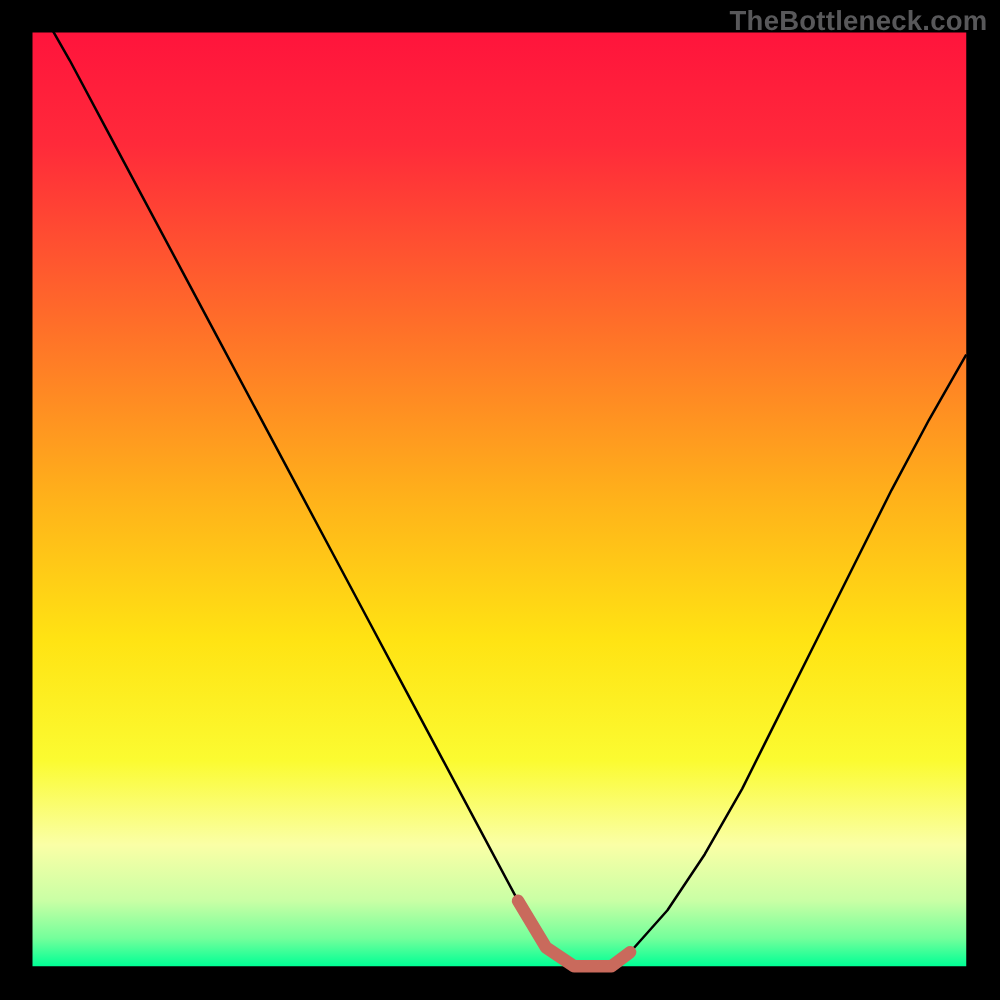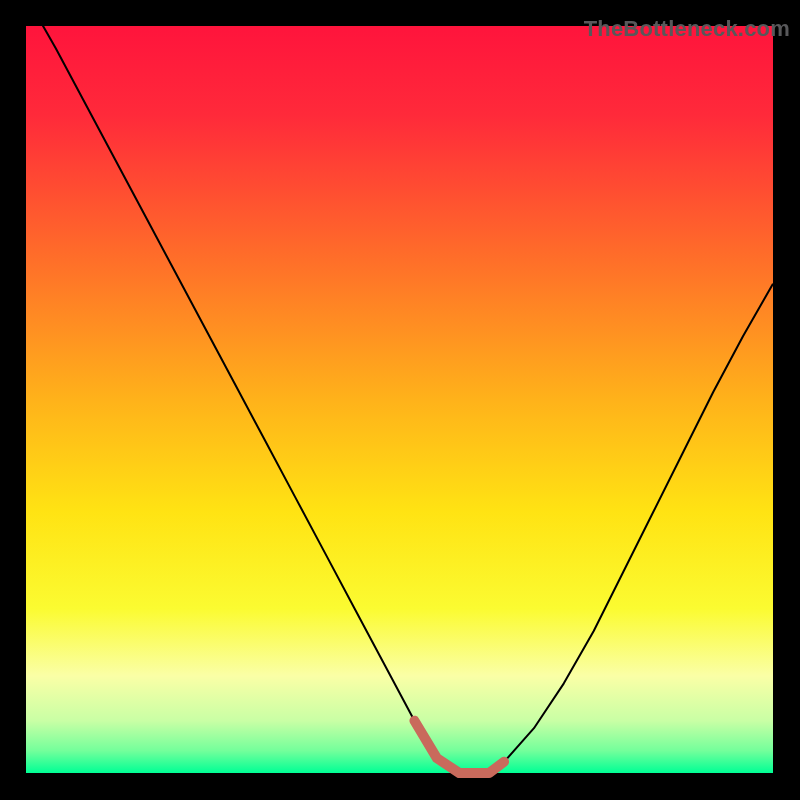--- a/index.html
+++ b/index.html
@@ -12,21 +12,21 @@
     font-family: Arial, Helvetica, sans-serif;
   }
   .frame {
     position: relative;
     width: 800px;
     height: 800px;
     background: #000;
   }
   .watermark {
     position: absolute;
-    top: 16px;
+    top: 4px;
     right: 10px;
     color: #58585a;
     font-size: 22px;
     font-weight: 600;
     letter-spacing: 0.2px;
     z-index: 20;
   }
   svg.plot {
     position: absolute;
     top: 0;

